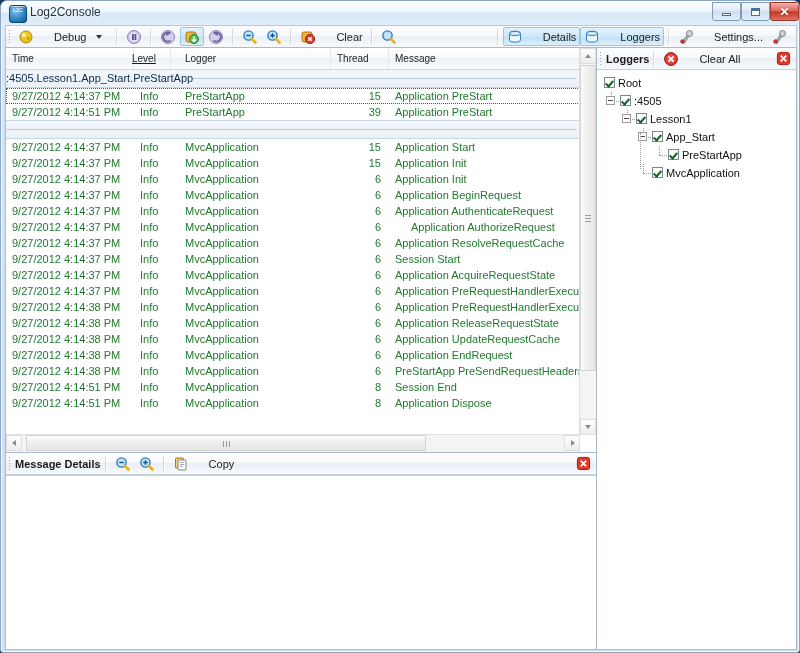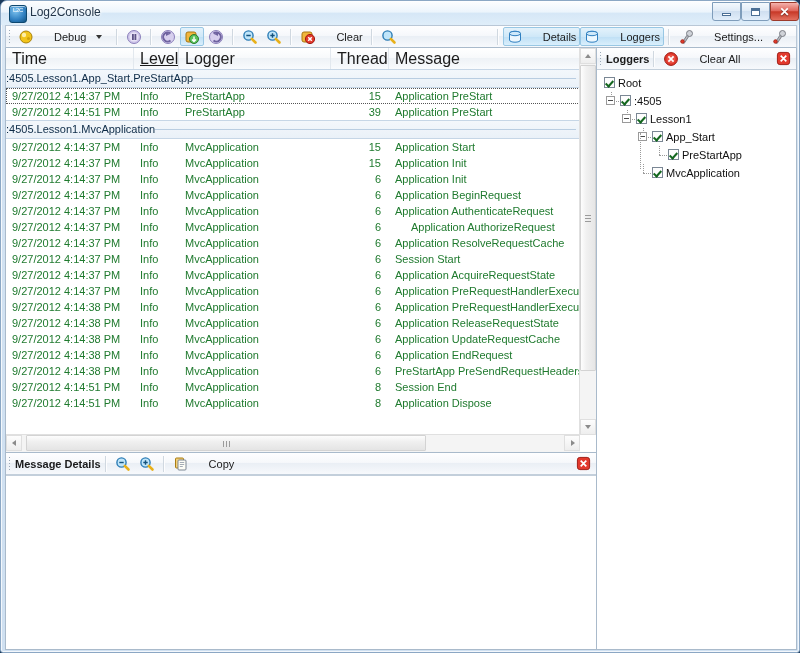--- a/index.html
+++ b/index.html
@@ -148,21 +148,21 @@
     background: #fff;
     border: 1px solid #a9bacb;
     border-top: none;
     overflow: hidden;
   }
   #logheader {
     position: relative;
     height: 21px;
     background: linear-gradient(to bottom, #ffffff 0%, #f7f9fb 48%, #eef2f6 50%, #f9fbfd 100%);
     border-bottom: 1px solid #d2dae2;
-    font-size: 16px; color: #1b1b1b;
+    font-size: 10px; color: #1b1b1b;
   }
   .hcell {
     position: absolute; top: 0; height: 21px;
     line-height: 21px;
     padding-left: 6px;
     box-sizing: border-box;
     border-right: 1px solid #e2e8ee;
     white-space: nowrap;
     overflow: hidden;
     cursor: default;
@@ -539,42 +539,42 @@
             <path d="M8 4 v8" stroke="#8d81ad" stroke-width="1"></path>
           </svg>
         </span>
       </div>
 
     </div>
 
     <div id="logpanel">
       <div id="logheader">
           <div class="hcell" style="left: 0px; width: 128px;">Time</div>
-          <div class="hcell" style="left: 128px; width: 45px; text-decoration: underline;">Level</div>
+          <div class="hcell" style="left: 120px; width: 45px; text-decoration: underline;">Level</div>
           <div class="hcell" style="left: 173px; width: 152px;">Logger</div>
           <div class="hcell" style="left: 325px; width: 58px;">Thread</div>
           <div class="hcell" style="left: 383px; width: 193px;">Message</div>
         </div>
       <div id="logrows">
           <div class="grouprow"><span class="gline"></span><span class="gtext">:4505.Lesson1.App_Start.PreStartApp</span></div>
           <div class="row focused">
             <div class="cell" style="left: 0px; width: 128px;">9/27/2012 4:14:37 PM</div>
             <div class="cell" style="left: 128px; width: 45px;">Info</div>
             <div class="cell" style="left: 173px; width: 152px;">PreStartApp</div>
             <div class="cell thread" style="left: 325px; width: 58px;">15</div>
             <div class="cell" style="left: 383px; width: 193px;">Application PreStart</div>
           </div>
           <div class="row">
             <div class="cell" style="left: 0px; width: 128px;">9/27/2012 4:14:51 PM</div>
             <div class="cell" style="left: 128px; width: 45px;">Info</div>
             <div class="cell" style="left: 173px; width: 152px;">PreStartApp</div>
             <div class="cell thread" style="left: 325px; width: 58px;">39</div>
             <div class="cell" style="left: 383px; width: 193px;">Application PreStart</div>
           </div>
-          <div class="grouprow"><span class="gline"></span><span class="gtext">:4505.Lesson1.MvcApplication</span></div>
+          <div class="grouprow"><span class="gline"></span></div>
           <div class="row">
             <div class="cell" style="left: 0px; width: 128px;">9/27/2012 4:14:37 PM</div>
             <div class="cell" style="left: 128px; width: 45px;">Info</div>
             <div class="cell" style="left: 173px; width: 152px;">MvcApplication</div>
             <div class="cell thread" style="left: 325px; width: 58px;">15</div>
             <div class="cell" style="left: 383px; width: 193px;">Application Start</div>
           </div>
           <div class="row">
             <div class="cell" style="left: 0px; width: 128px;">9/27/2012 4:14:37 PM</div>
             <div class="cell" style="left: 128px; width: 45px;">Info</div>

